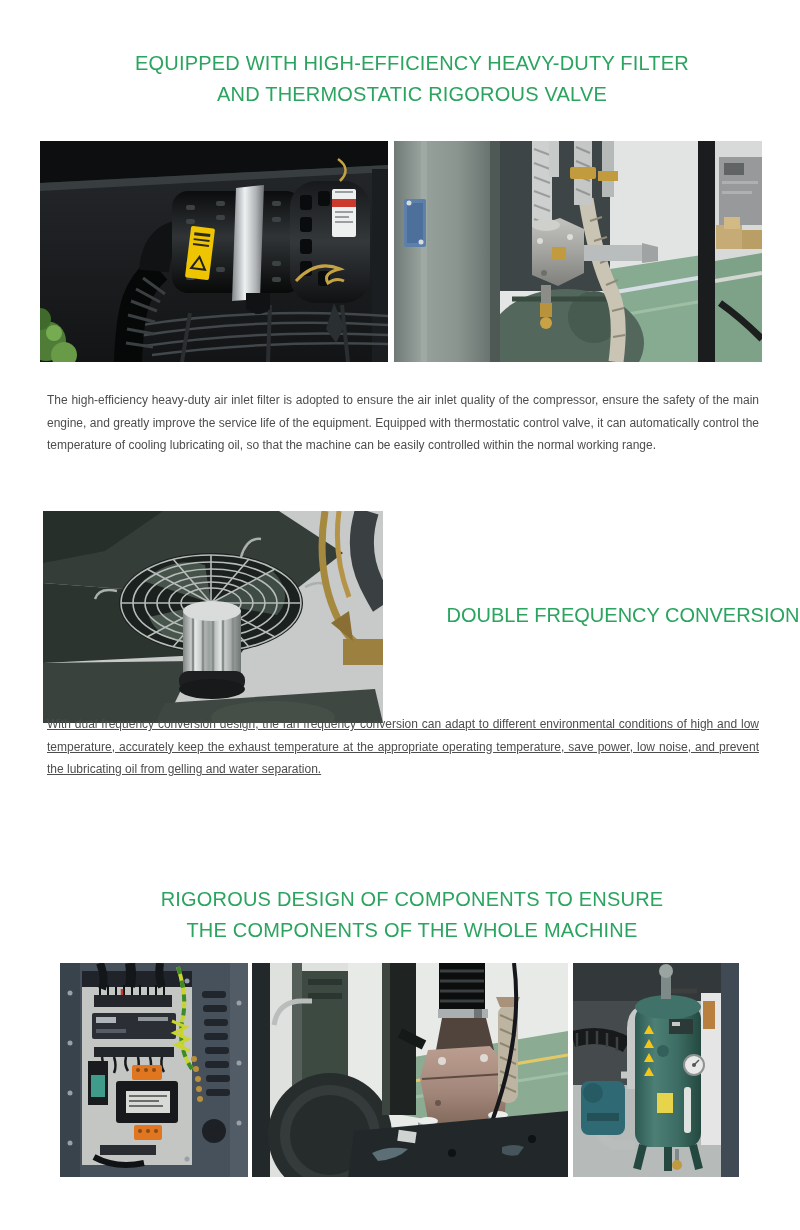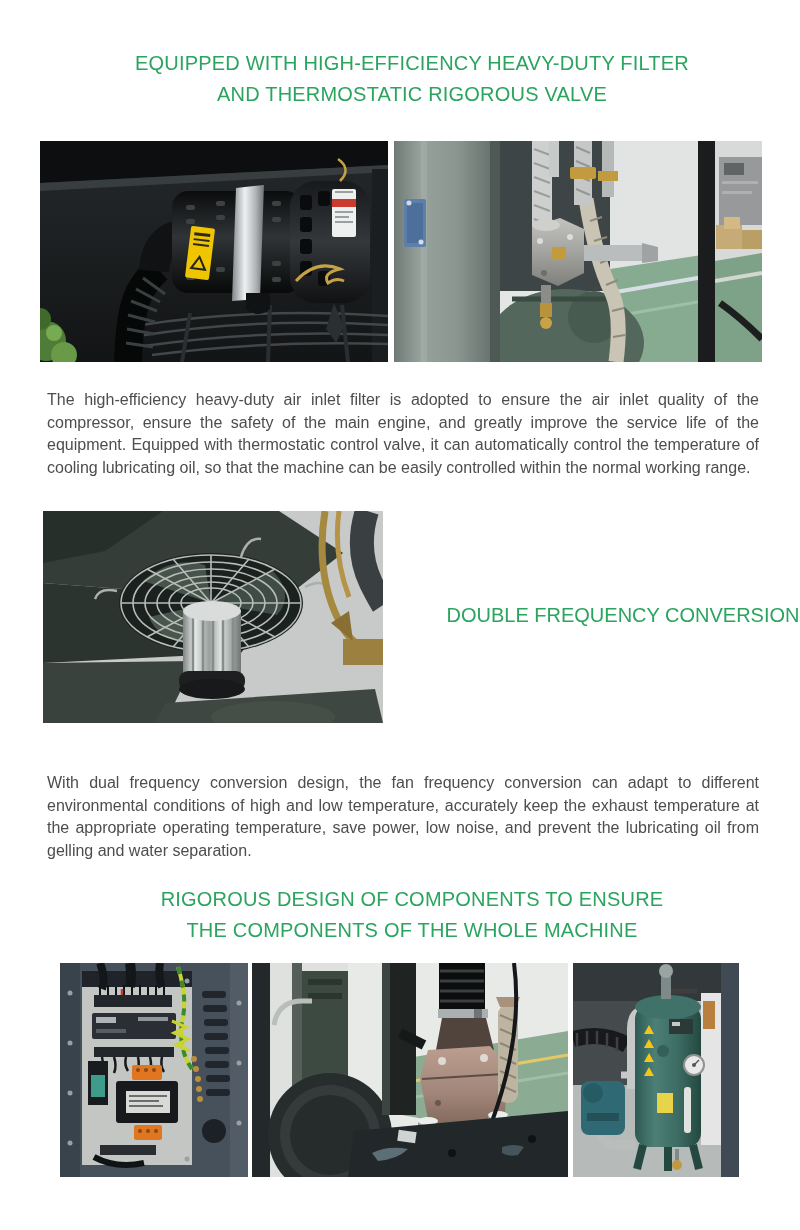--- a/index.html
+++ b/index.html
@@ -6,21 +6,21 @@
   html,body { background:#ffffff; }
   body { font-family:"Liberation Sans", sans-serif; }
   .page { position:relative; width:800px; height:1230px; margin:0 auto; background:#fff; overflow:hidden; }
   .green-title { position:absolute; left:12px; width:800px; text-align:center;
                  color:var(--accent,#2aa45e); font-size:20px; line-height:31px;
                  font-weight:400; letter-spacing:.2px; }
   .green-title span { display:block; }
   .side-title { position:absolute; left:383px; width:480px; top:601px; text-align:center;
                 color:var(--accent,#2aa45e); font-size:20px; line-height:28px; font-weight:400; }
   .body-para { position:absolute; left:47px; width:712px; color:var(--body-color,#4d4d4d);
-               font-size:16px; line-height:22.5px; text-align:justify; }
+               font-size:12px; line-height:22.5px; text-align:justify; }
   .photo { position:absolute; font-size:0; }
   .photo svg { display:block; }
 </style>
 </head>
 <body style="background: rgb(255, 255, 255);">
 
 <div class="page">
 
   <h2 class="green-title" style="top:48px;">
     <span>EQUIPPED WITH HIGH-EFFICIENCY HEAVY-DUTY FILTER</span>
@@ -246,21 +246,21 @@
       <path d="M324,0 q-12,38 4,72 q8,16 12,22" stroke="#3a3f41" stroke-width="24" fill="none"></path>
       <rect x="300" y="128" width="40" height="26" fill="#9c8040"></rect>
       <path d="M306,100 l-18,12 22,18 z" fill="#8a6f35"></path>
     </svg>
   </figure>
 
   <h2 class="side-title">
     <span>DOUBLE FREQUENCY CONVERSION</span>
   </h2>
 
-  <p class="body-para" style="top:772px;">With dual frequency conversion design, the fan frequency conversion can adapt to different environmental conditions of high and low temperature, accurately keep the exhaust temperature at the appropriate operating temperature, save power, low noise, and prevent the lubricating oil from gelling and water separation.</p>
+  <p class="body-para" style="top:713px;text-decoration:underline;">With dual frequency conversion design, the fan frequency conversion can adapt to different environmental conditions of high and low temperature, accurately keep the exhaust temperature at the appropriate operating temperature, save power, low noise, and prevent the lubricating oil from gelling and water separation.</p>
 
   <h2 class="green-title" style="top:884px;">
     <span>RIGOROUS DESIGN OF COMPONENTS TO ENSURE</span>
     <span>THE COMPONENTS OF THE WHOLE MACHINE</span>
   </h2>
 
   <figure class="photo" style="left:60px; top:963px;" role="img" aria-label="Electrical control cabinet with PLC and wiring">
     <svg viewBox="0 0 188 214" width="188" height="214">
       <rect width="188" height="214" fill="#47515b"></rect>
       <rect x="0" y="0" width="20" height="214" fill="#39434c"></rect>

